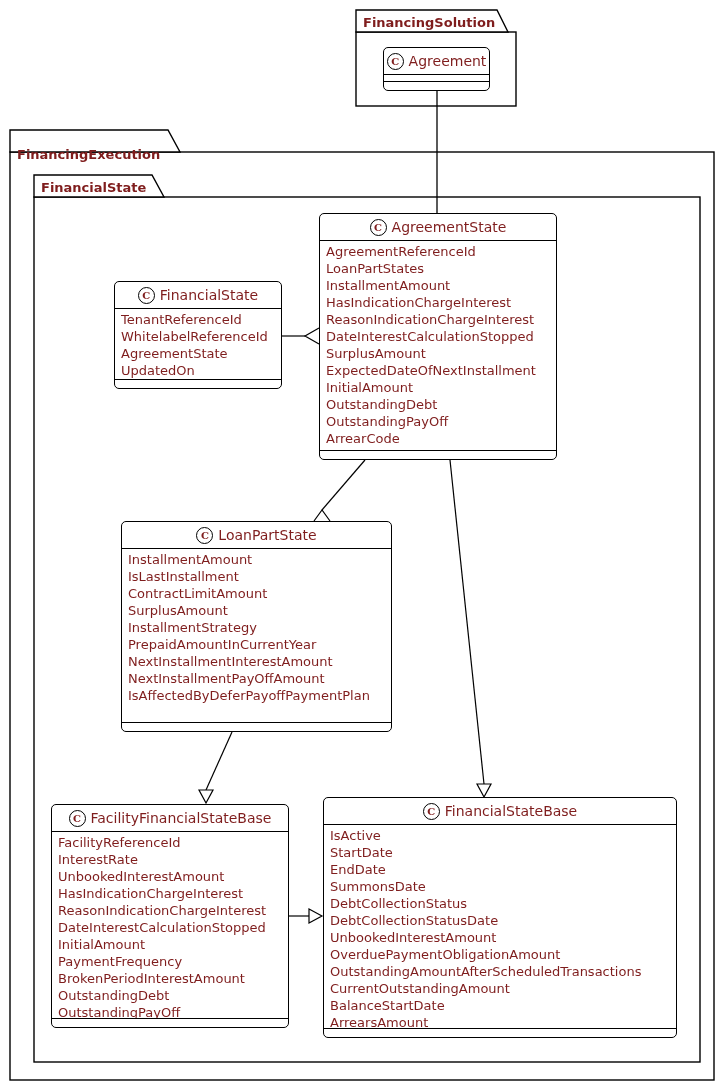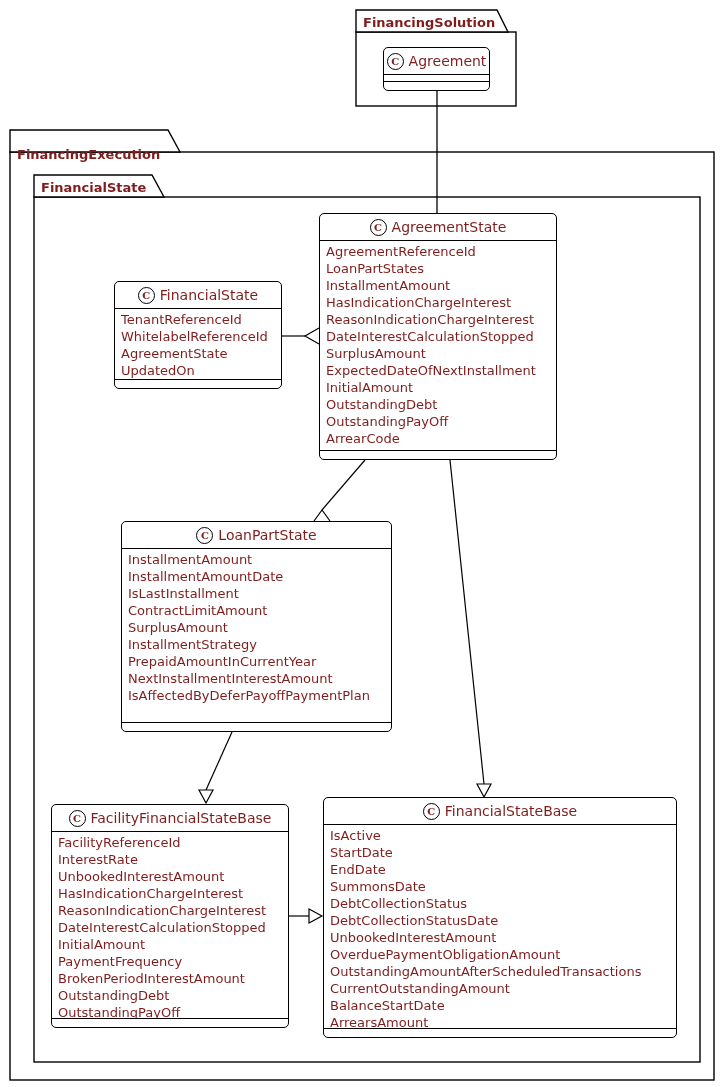--- a/index.html
+++ b/index.html
@@ -112,27 +112,27 @@
     <div class="class-methods"></div>
   </div>
 
   <div class="class-box" style="left:121px; top:521px; width:271px; height:211px;">
     <div class="class-title">
       <span class="circle-c">C</span>
       <span>LoanPartState</span>
     </div>
     <div class="class-attrs">
         <div class="attr-row">InstallmentAmount</div>
-        <div class="attr-row">InstallmentAmountDate</div>
         <div class="attr-row">IsLastInstallment</div>
         <div class="attr-row">ContractLimitAmount</div>
         <div class="attr-row">SurplusAmount</div>
         <div class="attr-row">InstallmentStrategy</div>
         <div class="attr-row">PrepaidAmountInCurrentYear</div>
         <div class="attr-row">NextInstallmentInterestAmount</div>
+        <div class="attr-row">NextInstallmentPayOffAmount</div>
         <div class="attr-row">IsAffectedByDeferPayoffPaymentPlan</div>
       </div>
     <div class="class-methods"></div>
   </div>
 
   <div class="class-box" style="left:51px; top:804px; width:238px; height:224px;">
     <div class="class-title">
       <span class="circle-c">C</span>
       <span>FacilityFinancialStateBase</span>
     </div>

